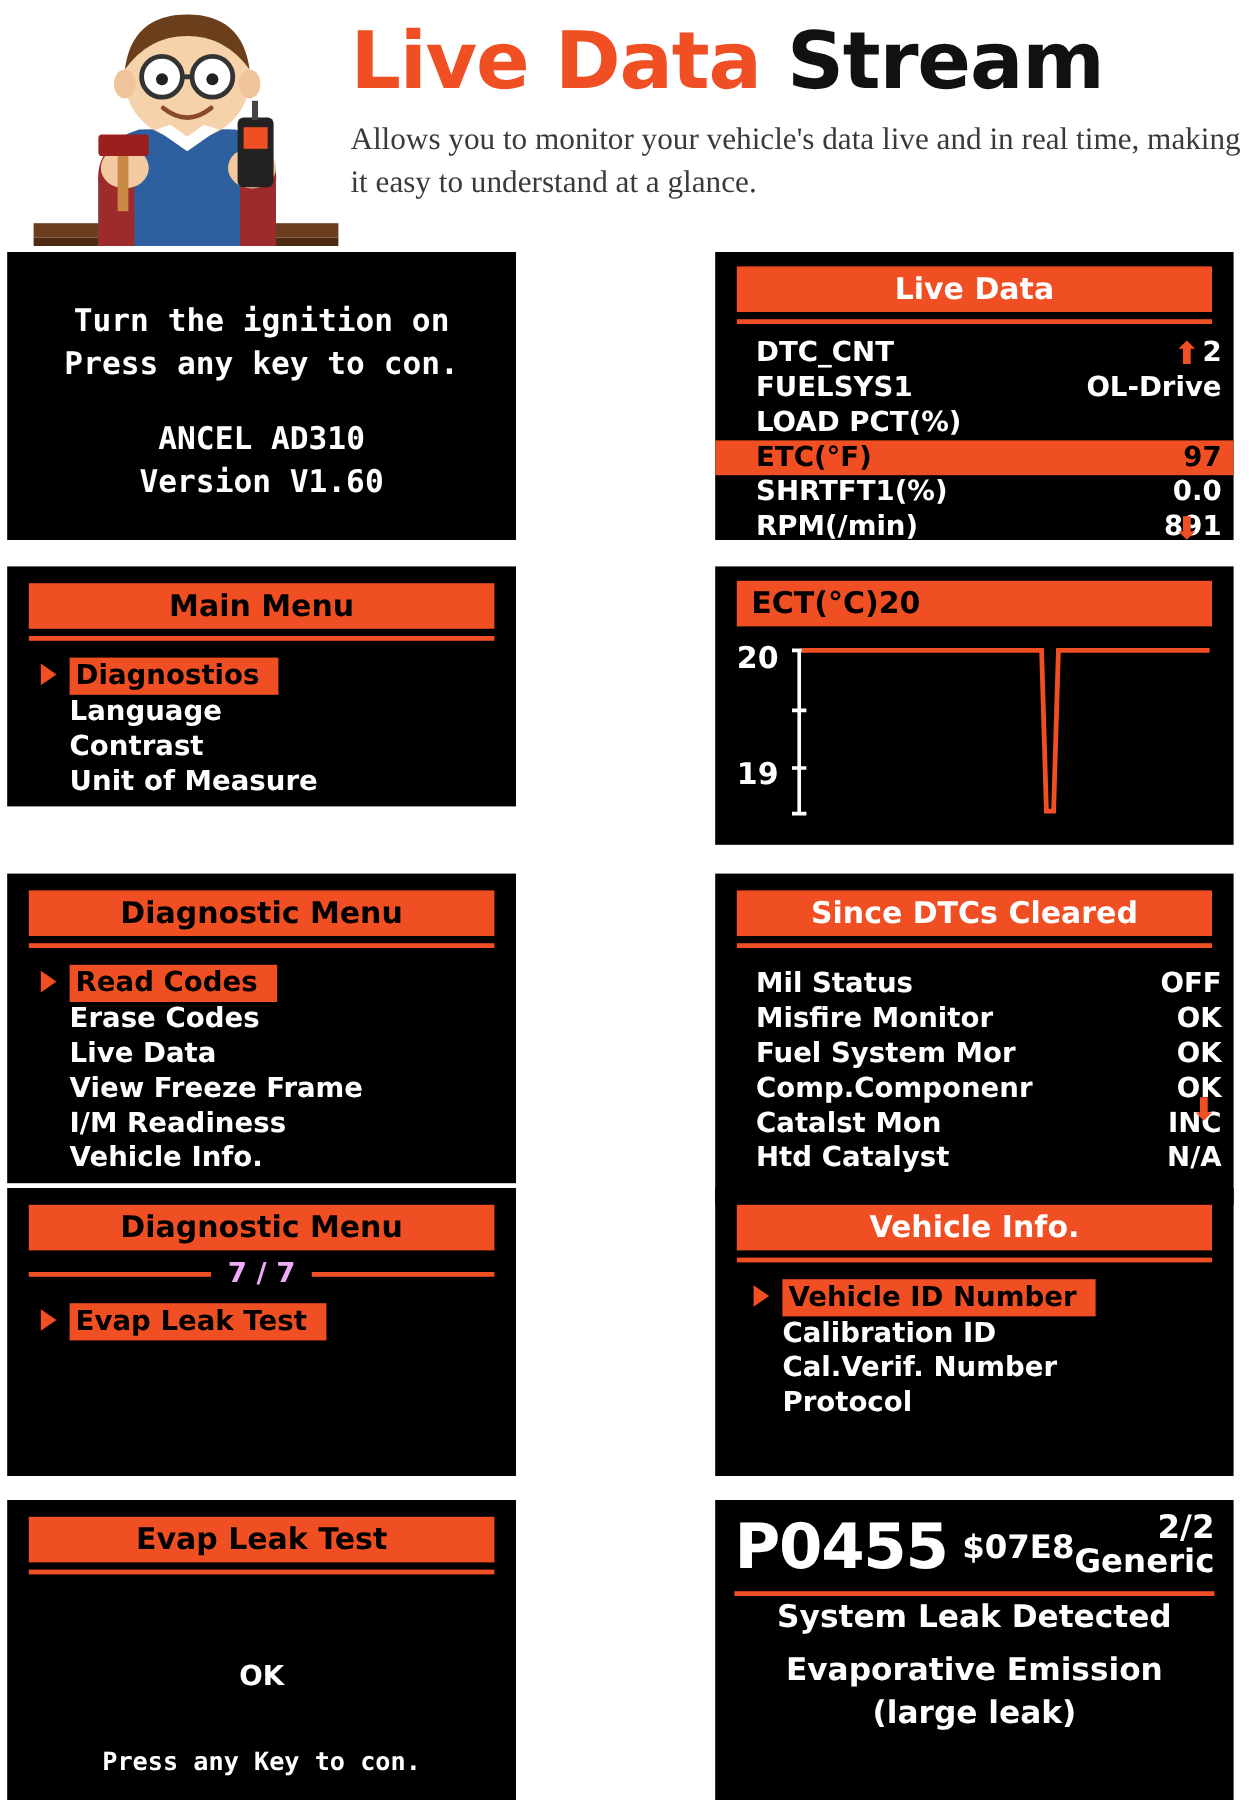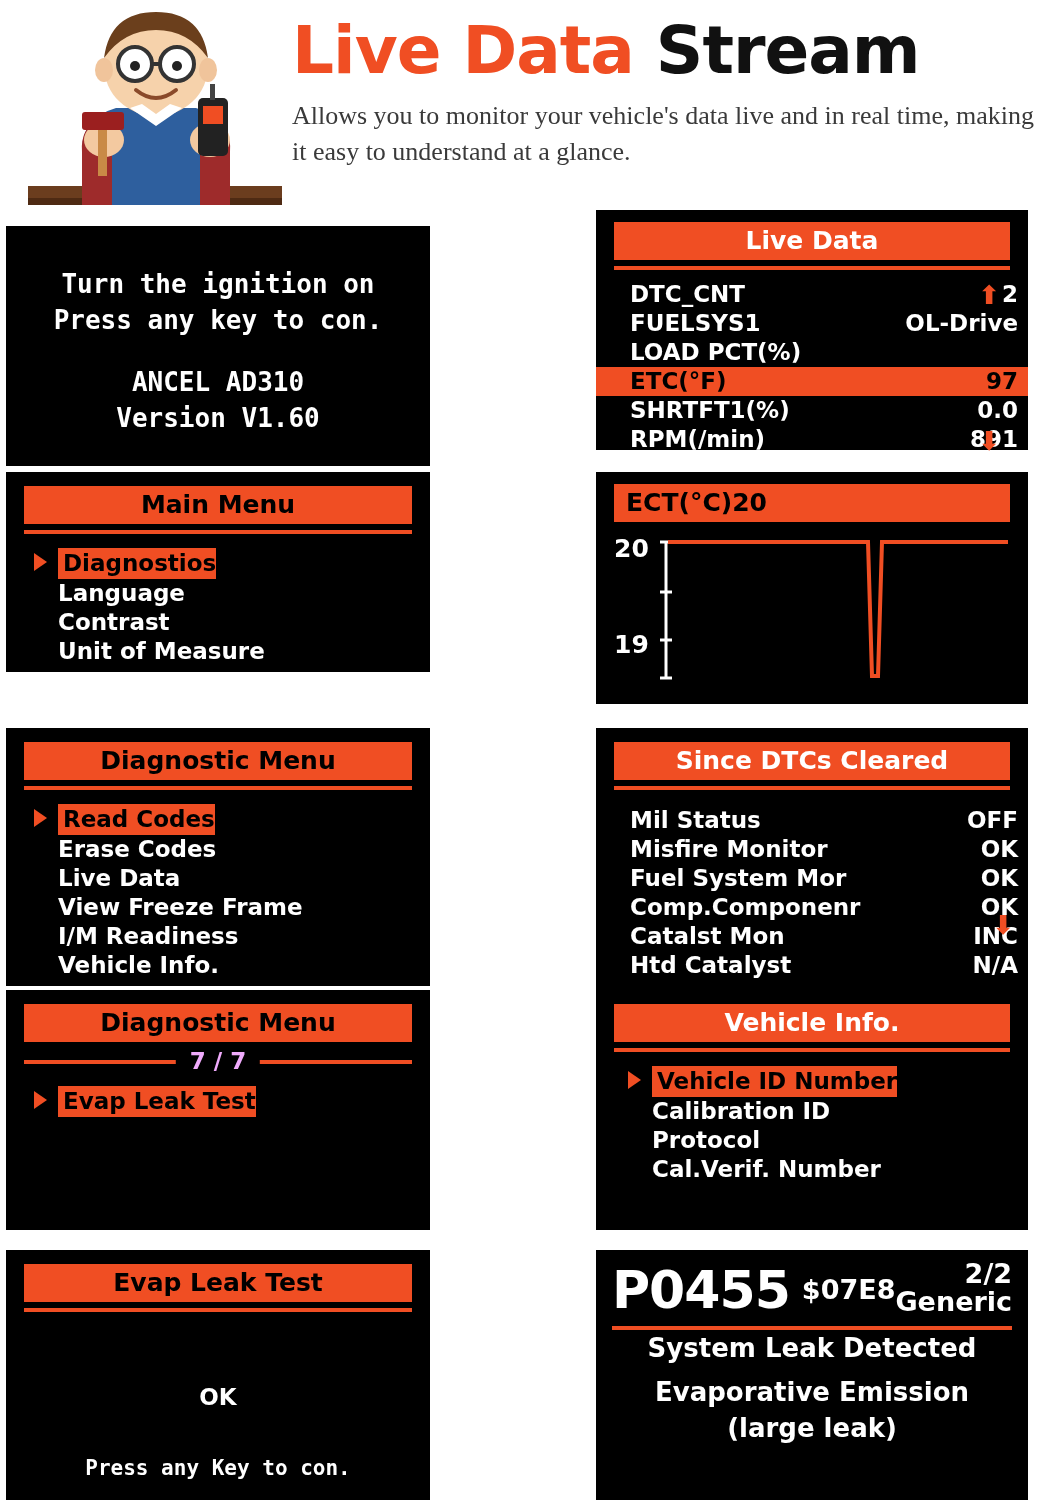--- a/index.html
+++ b/index.html
@@ -82,21 +82,21 @@
     font-weight: bold;
     line-height: 29px;
     color: #ffffff;
     padding-left: 24px;
     white-space: nowrap;
   }
   .row.sel { }
   .row.sel .lbl {
     background: #f04e23;
     color: #000000;
-    padding: 1px 0 1px 5px;
+    padding: 1px 16px 1px 5px;
     display: inline-block;
   }
   .caret {
     position: absolute;
     left: 0;
     top: 5px;
     width: 0; height: 0;
     border-left: 13px solid #f04e23;
     border-top: 9px solid transparent;
     border-bottom: 9px solid transparent;
@@ -114,21 +114,21 @@
   .arrow-up, .arrow-dn {
     position: absolute;
     right: 28px;
     color: #f04e23;
     font-size: 26px;
     font-weight: bold;
     line-height: 1;
   }
 
   
-  #s1 { left: 6px; top: 0px; width: 424px; height: 240px; margin-top: 16px; }
+  #s1 { left: 6px; top: 0px; width: 424px; height: 240px; }
   .s1-line {
     text-align: center;
     font-weight: bold;
     font-size: 26px;
     line-height: 36px;
     font-family: "DejaVu Sans Mono", monospace;
   }
 
   
   #s2 { left: 596px; top: 0px; width: 432px; height: 240px; }
@@ -410,24 +410,24 @@
       <div class="rule"></div>
       <div class="list" style="margin-left:32px;">
         <div class="row sel">
           <span class="caret"></span>
           <span class="lbl">Vehicle ID Number</span>
         </div>
         <div class="row">
           <span class="lbl">Calibration ID</span>
         </div>
         <div class="row">
+          <span class="lbl">Cal.Verif. Number</span>
+        </div>
+        <div class="row">
           <span class="lbl">Protocol</span>
-        </div>
-        <div class="row">
-          <span class="lbl">Cal.Verif. Number</span>
         </div>
       </div>
     </div>
   </div>
 
   <div class="screen" id="s9">
     <div style="padding-top:14px;height:100%;position:relative;">
       <div class="bar">Evap Leak Test</div>
       <div class="rule"></div>
       <div class="center-txt" style="margin-top:72px;">OK</div>

